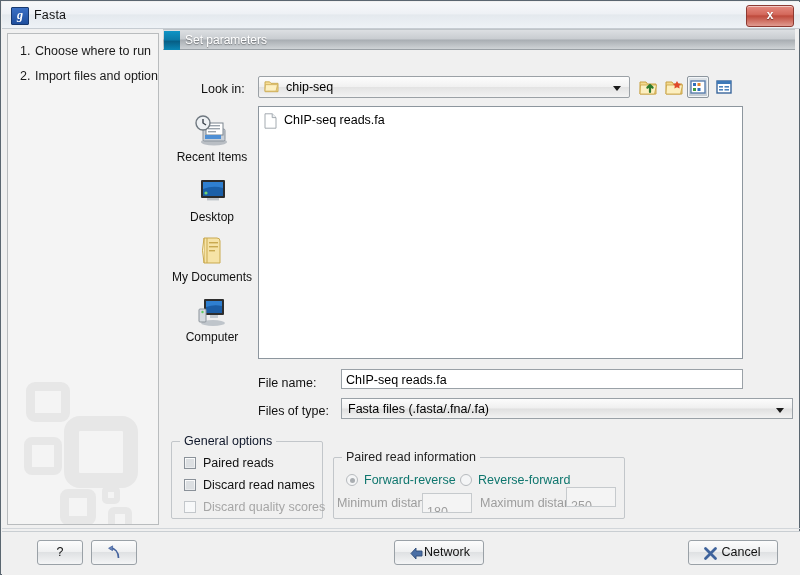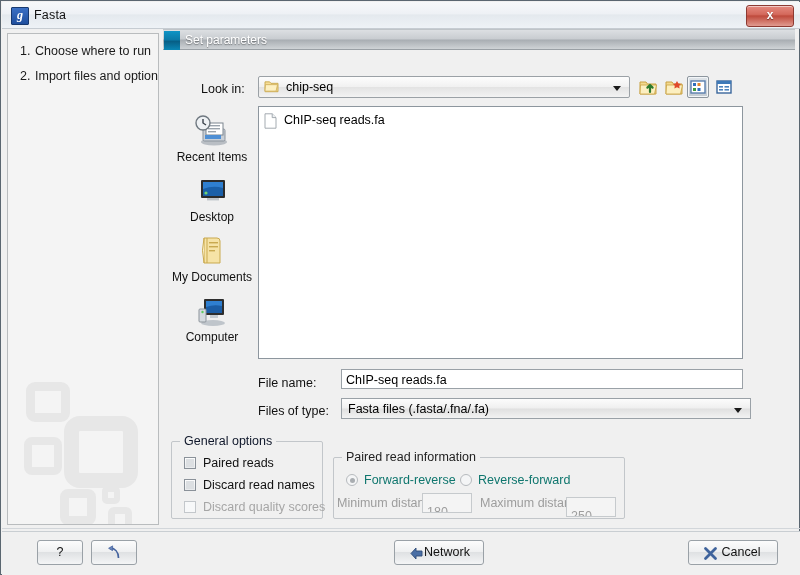--- a/index.html
+++ b/index.html
@@ -244,21 +244,21 @@
     box-sizing: border-box;
     font-family: "Liberation Sans", sans-serif;
     font-size: 12.5px;
     padding: 1px 3px 0 4px;
     color: #000;
     outline: none;
   }
   #filetype-combo {
     position: absolute;
     left: 178px; top: 347px;
-    width: 410px; height: 21px;
+    width: 452px; height: 21px;
     background: linear-gradient(to bottom, #fcfcfc 0%, #efefef 48%, #e0e0e0 52%, #f2f2f2 100%);
     border: 1px solid #9aa1a7;
     box-sizing: border-box;
     cursor: pointer;
   }
   #filetype-combo .combo-text {
     position: absolute; left: 6px; top: 3px;
     font-size: 12.5px;
   }
 
@@ -354,21 +354,21 @@
     background: #f4f4f4;
     border: 1px solid #c6cacd;
     box-sizing: border-box;
     font-family: "Liberation Sans", sans-serif;
     font-size: 12.5px;
     color: #9d9d9d;
     padding: 18px 0 0 4px;
     outline: none;
   }
   #mindist-input { left: 88px; top: 35px; }
-  #maxdist-input { left: 232px; top: 39px; }
+  #maxdist-input { left: 232px; top: 29px; }
 
   
   #bottombar {
     position: absolute;
     left: 1px; top: 530px;
     width: 798px; height: 44px;
     background: #f0f0f0;
     border-top: 1px solid #c9ced2;
     box-sizing: border-box;
   }

